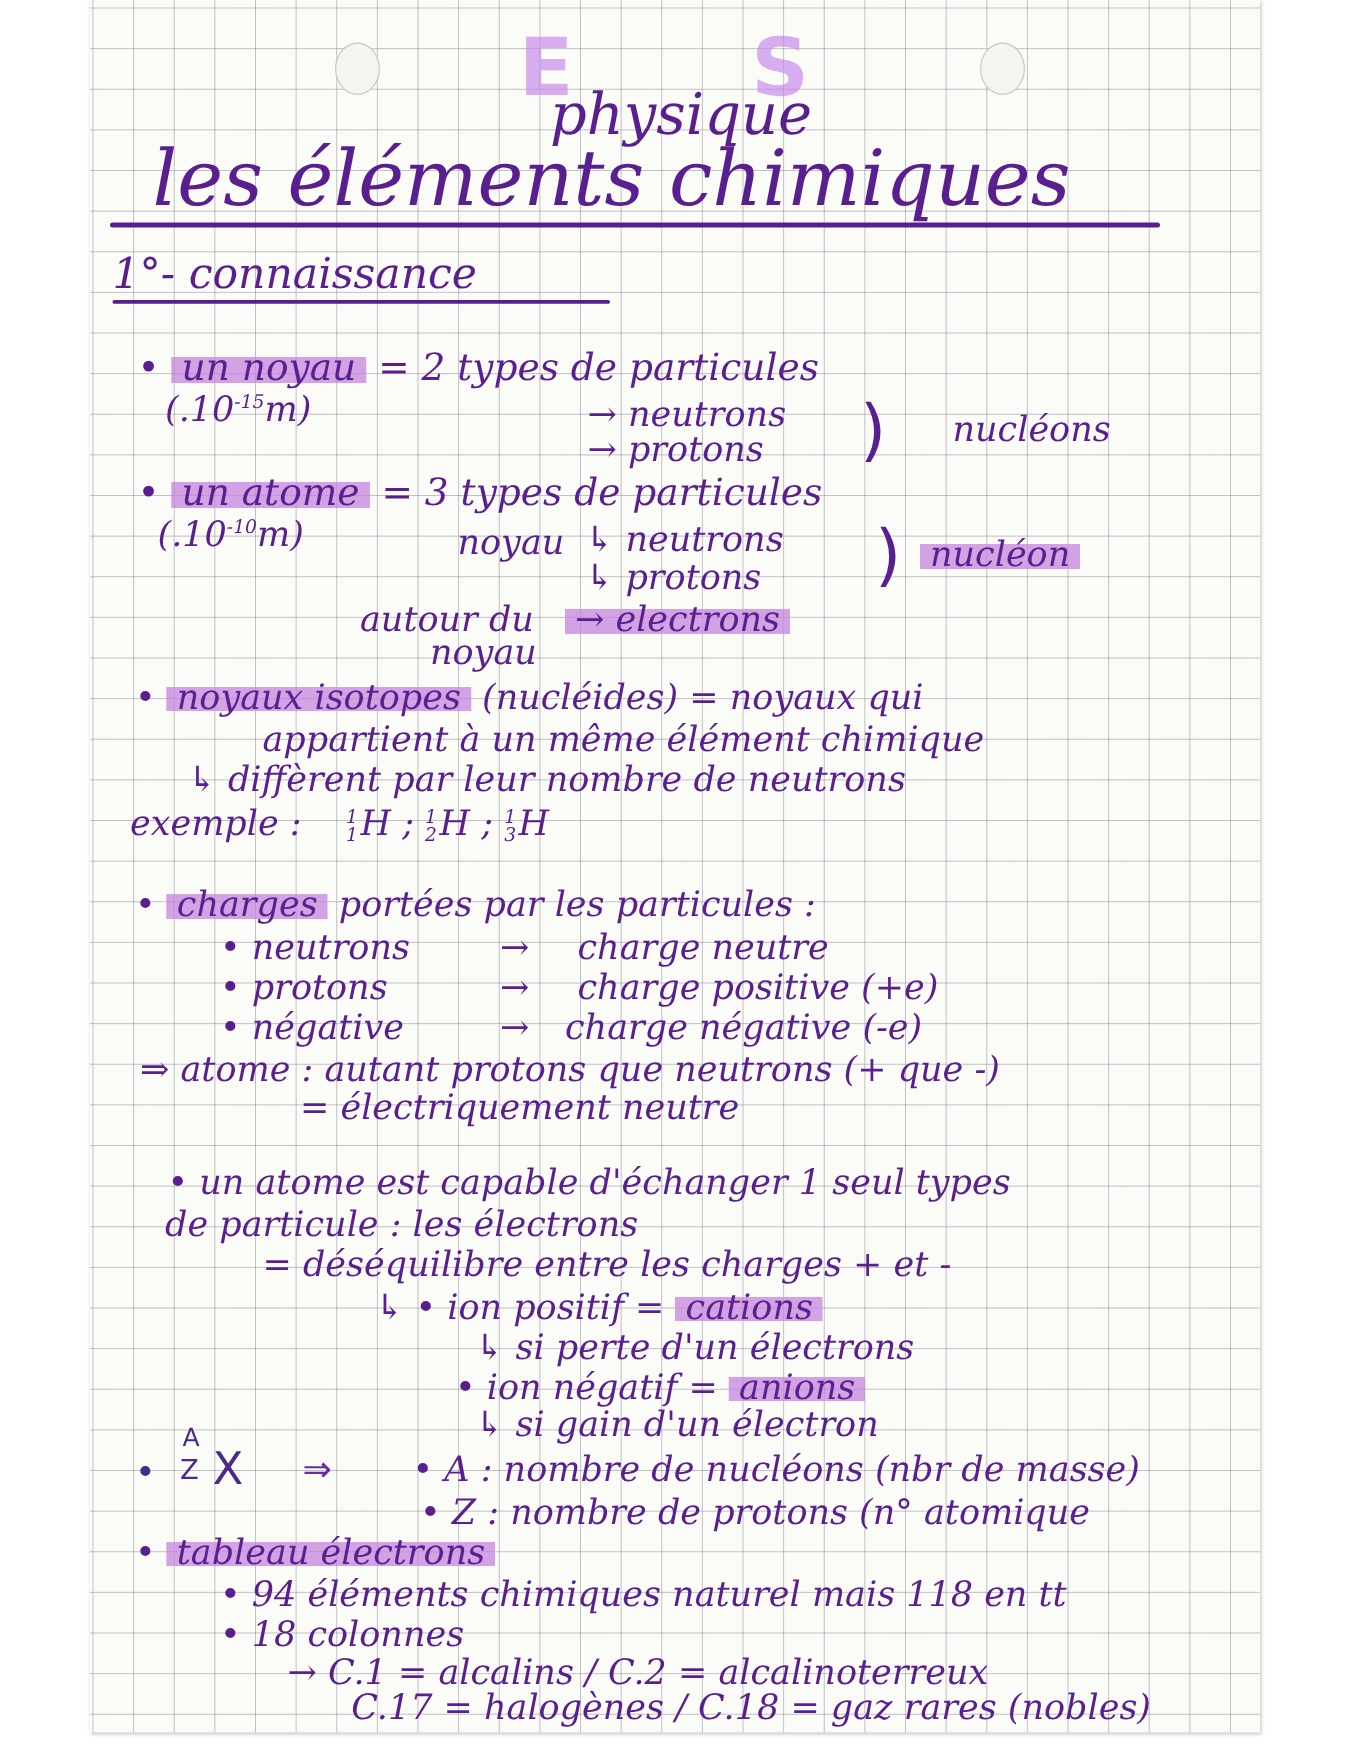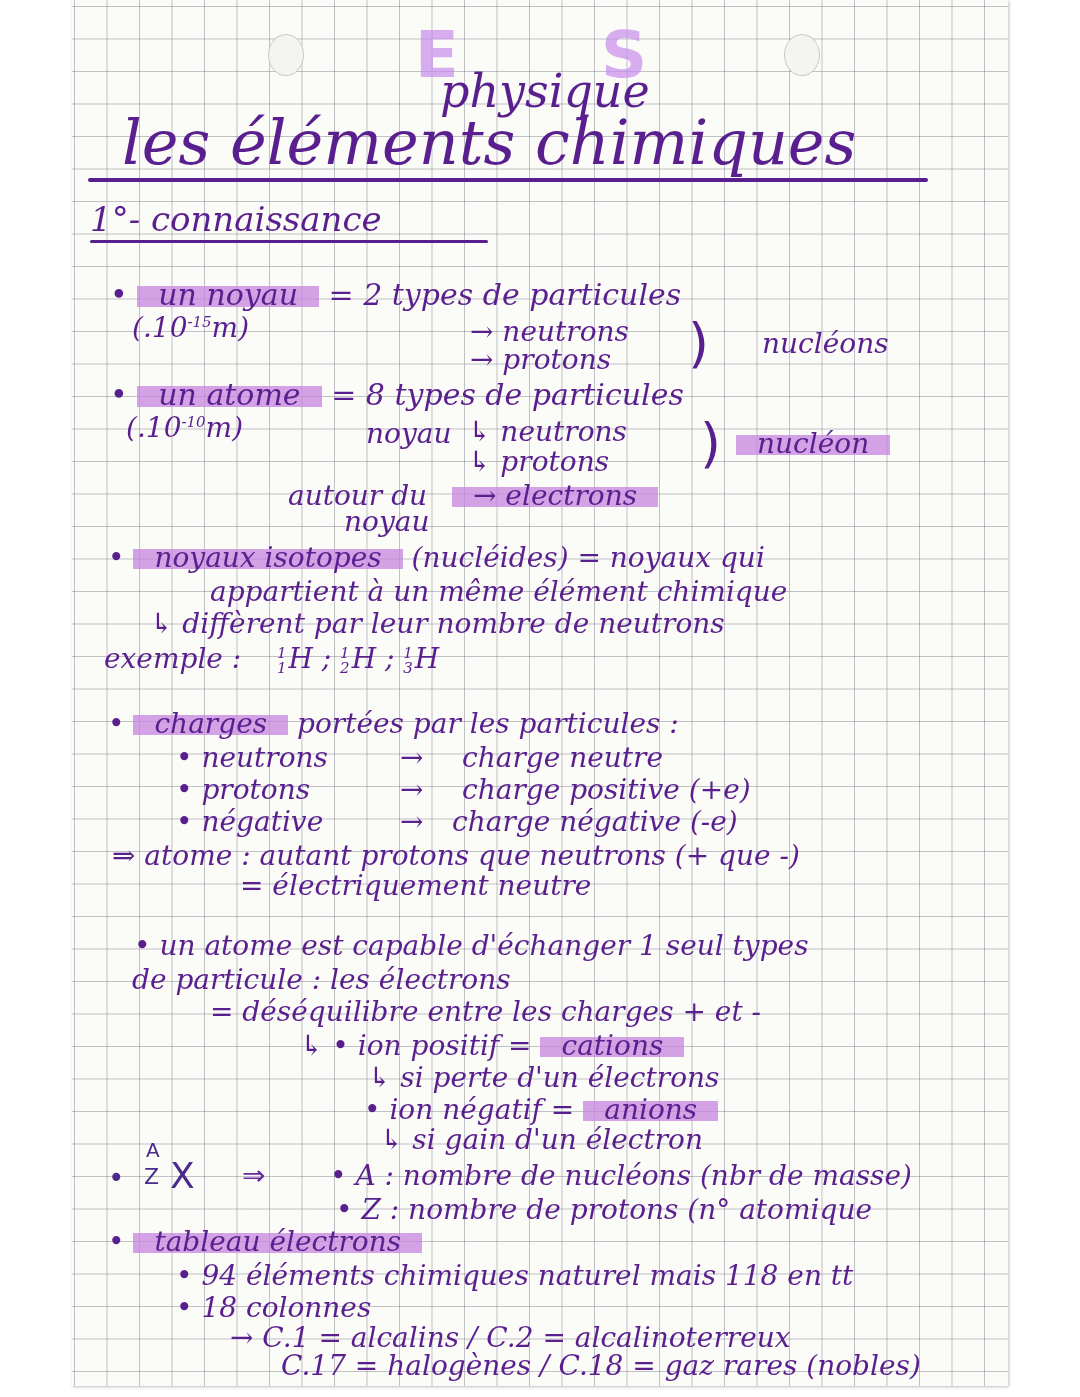--- a/index.html
+++ b/index.html
@@ -9,21 +9,21 @@
     background-color:#fbfbf7;
     background-image:
       linear-gradient(to right, rgba(120,120,140,0.45) 1px, transparent 1px),
       linear-gradient(to bottom, rgba(120,120,140,0.45) 1px, transparent 1px);
     background-size:32.5px 32.5px;
     background-position:2px 6px;
     box-shadow:1px 1px 3px rgba(0,0,0,0.25);
   }
   .hole{position:absolute;width:34px;height:40px;border-radius:50%;background:#f4f4f0;border:1px solid #c9c9c9;top:34px;}
   .ink{position:absolute;color:#5a1f8e;font-family:"DejaVu Serif",serif;font-style:italic;white-space:nowrap;line-height:1;}
-  .hl{background:linear-gradient(to bottom, transparent 25%, rgba(198,132,222,0.75) 25%, rgba(198,132,222,0.75) 85%, transparent 85%);padding:0 21px;}
+  .hl{background:linear-gradient(to bottom, transparent 25%, rgba(198,132,222,0.75) 25%, rgba(198,132,222,0.75) 85%, transparent 85%);padding:0 8px;}
   .watermark{position:absolute;color:rgba(200,140,235,0.7);font-family:"DejaVu Sans",sans-serif;font-weight:bold;font-size:64px;}
   .title-sub{font-size:46px;}
   .title-main{font-size:62px;}
   .rule{position:absolute;background:#5a1f8e;height:4px;border-radius:2px;}
   .h2{font-size:34px;}
   .t{font-size:30px;}
   .ts{font-size:28px;}
   .sup{font-size:15px;vertical-align:super;}
   .nuc{display:inline-flex;flex-direction:column;align-items:flex-end;font-size:15px;line-height:1;vertical-align:middle;margin-right:2px;}
   .brace{position:absolute;color:#5a1f8e;font-family:"DejaVu Sans",sans-serif;}
@@ -52,21 +52,21 @@
 <div class="ink ts" style="left:132px;top:314px;">
   <span>(.10</span><span class="sup">-15</span><span>m)</span>
 </div>
 <div class="ink ts" style="left:470px;top:318px;">→ neutrons</div>
 <div class="ink ts" style="left:470px;top:346px;">→ protons</div>
 <div class="brace" style="left:688px;top:312px;font-size:54px;">)</div>
 <div class="ink ts" style="left:762px;top:330px;">nucléons</div>
 
 <div class="ink t" style="left:110px;top:380px;">
   <span>• </span><span class="hl">un atome</span>
-  <span>= 8 types de particules</span>
+  <span>= 3 types de particules</span>
 </div>
 <div class="ink ts" style="left:126px;top:414px;">
   <span>(.10</span><span class="sup">-10</span><span>m)</span>
 </div>
 <div class="ink ts" style="left:366px;top:420px;">noyau</div>
 <div class="ink ts" style="left:468px;top:418px;">↳ neutrons</div>
 <div class="ink ts" style="left:468px;top:448px;">↳ protons</div>
 <div class="brace" style="left:700px;top:412px;font-size:54px;">)</div>
 <div class="ink ts" style="left:736px;top:430px;"><span class="hl">nucléon</span></div>
 <div class="ink ts" style="left:288px;top:482px;">autour du</div>
@@ -116,21 +116,21 @@
 <div class="ink ts" style="left:112px;top:842px;">⇒ atome : autant protons que neutrons (+ que -)</div>
 <div class="ink ts" style="left:240px;top:872px;">= électriquement neutre</div>
 
 <div class="ink ts" style="left:104px;top:932px;margin-left:30px;">• un atome est capable d'échanger 1 seul types</div>
 <div class="ink ts" style="left:132px;top:966px;">de particule : les électrons</div>
 <div class="ink ts" style="left:210px;top:998px;">= déséquilibre entre les charges + et -</div>
 <div class="ink ts" style="left:300px;top:1032px;">
   <span>↳ • ion positif =</span>
   <span class="hl">cations</span>
 </div>
-<div class="ink ts" style="left:368px;top:1064px;">↳ si perte d'un électrons</div>
+<div class="ink ts" style="left:380px;top:1064px;">↳ si perte d'un électrons</div>
 <div class="ink ts" style="left:364px;top:1096px;">
   <span>• ion négatif =</span>
   <span class="hl">anions</span>
 </div>
 <div class="ink ts" style="left:380px;top:1126px;">↳ si gain d'un électron</div>
 
 <div class="ink" style="left:108px;top:1140px;font-size:28px;font-style:normal;font-family:'DejaVu Sans',sans-serif;color:#4a2a8a;">
   <span style="position:absolute;left:0;top:24px;">•</span>
   <span style="position:absolute;left:38px;top:0;font-size:20px;">A</span>
   <span style="position:absolute;left:36px;top:26px;font-size:22px;">Z</span>

